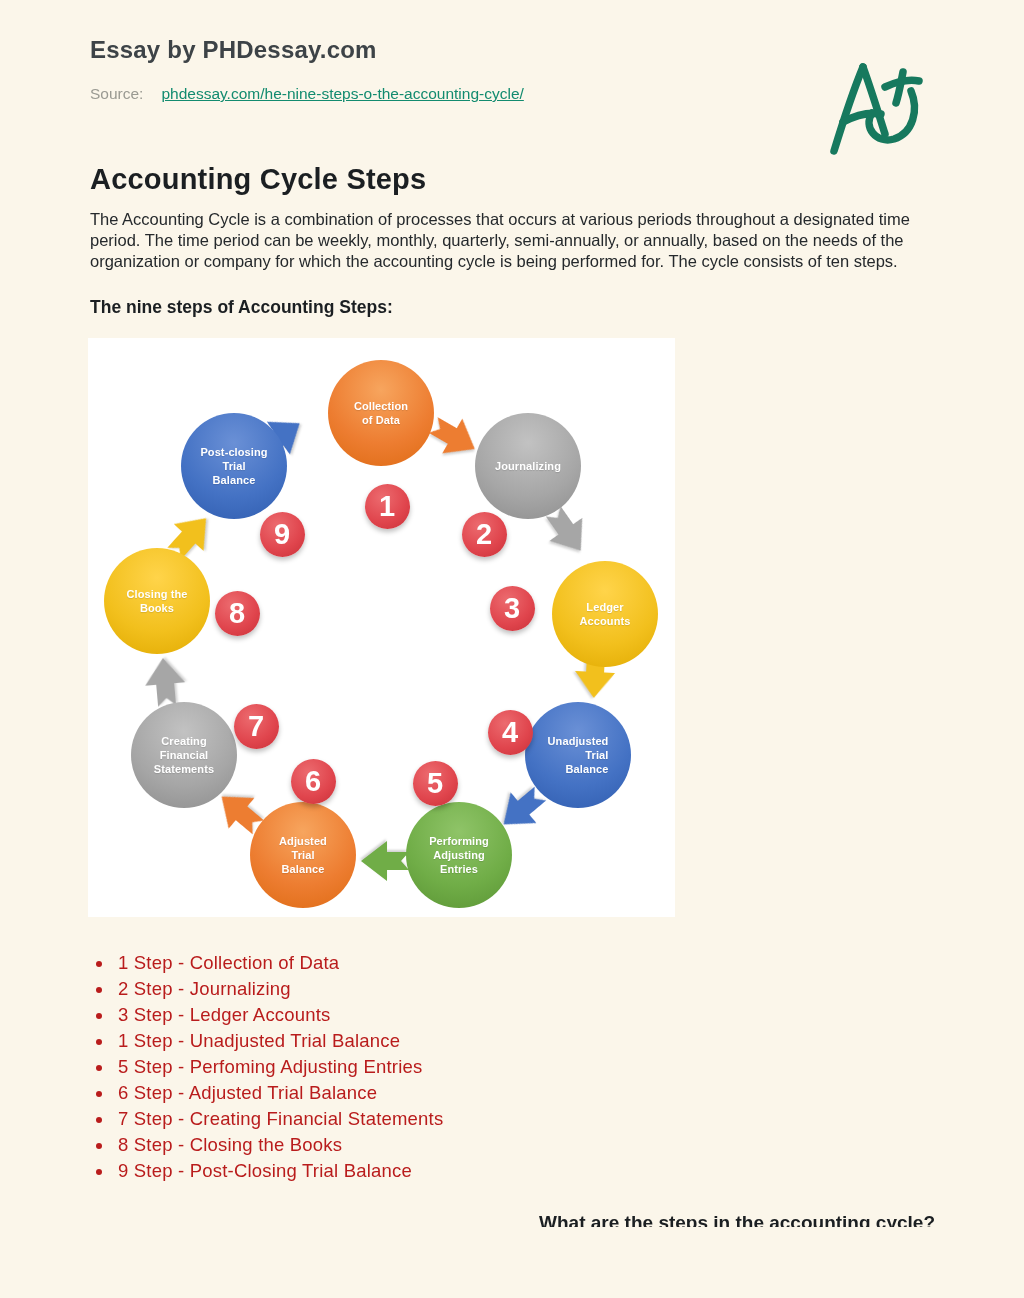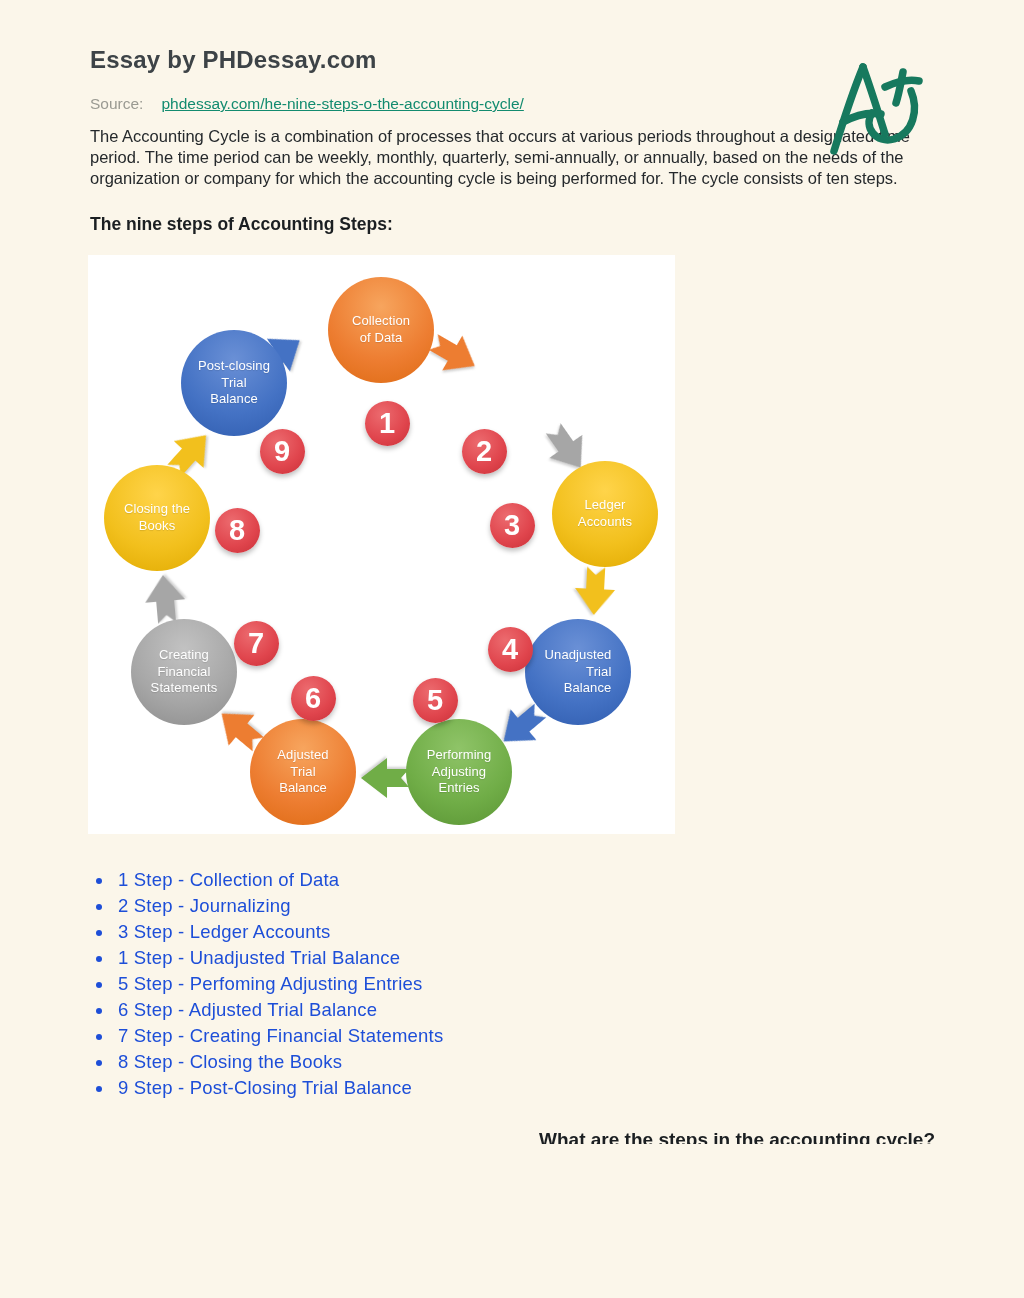--- a/index.html
+++ b/index.html
@@ -3,21 +3,21 @@
 <meta charset="utf-8">
 <style>
   * { margin: 0; padding: 0; box-sizing: border-box; }
   html, body {
     width: 1024px; height: 1298px;
     overflow: hidden;
     background: #FBF6EA;
     font-family: "Liberation Sans", sans-serif;
     color: #25292c;
   }
-  .page { position: relative; width: 1024px; height: 1298px; padding: 46px 0 0 90px; }
+  .page { position: relative; width: 1024px; height: 1298px; padding: 36px 0 0 90px; }
 
   
   .byline { font-size: 24px; font-weight: bold; color: #3d4347; letter-spacing: 0.2px; }
   .source-line { margin-top: 21px; font-size: 15.5px; color: #9a9a92; }
   .source-line a {
     color: #128B6F; text-decoration: underline; cursor: pointer;
     margin-left: 18px;
   }
   .logo { position: absolute; top: 55px; right: 100px; width: 100px; height: 106px; }
 
@@ -29,36 +29,36 @@
   
   .diagram {
     position: relative; margin-top: 20px; margin-left: -2px;
     width: 587px; height: 579px; background: #ffffff; overflow: hidden;
   }
   .circle {
     position: absolute; width: 106px; height: 106px; border-radius: 50%;
     display: flex; align-items: center; justify-content: center; text-align: center;
   }
   .circle-label {
-    color: #fff; font-size: 13px; font-weight: 400; line-height: 1.28;
+    color: #fff; font-size: 11px; font-weight: 700; line-height: 1.28;
     white-space: pre-line; letter-spacing: 0.1px;
     text-shadow: 0 1px 1px rgba(0,0,0,0.12);
   }
   .badge {
     position: absolute; width: 45px; height: 45px; border-radius: 50%;
     display: flex; align-items: center; justify-content: center;
     color: #fff; font-size: 29px; font-weight: 600;
     box-shadow: 0 3px 5px rgba(0,0,0,0.25);
   }
   .arrow { position: absolute; width: 48px; height: 40px; filter: drop-shadow(1px 2px 1px rgba(0,0,0,0.18)); }
 
   
   .steps-list { margin-top: 33px; margin-left: 24px; list-style: disc; }
   .steps-list li {
-    font-size: 18.5px; line-height: 26px; color: #1d4ed8; letter-spacing: 0.2px;
+    font-size: 18.5px; line-height: 26px; color: #b91c1c; letter-spacing: 0.2px;
     padding-left: 4px;
   }
 
   
   .clip-wrap { margin-top: 28px; width: 845px; height: 15px; overflow: hidden; }
   .bottom-question { text-align: right; font-size: 19px; font-weight: bold; color: #1b1f22; }
 </style>
 </head>
 <body>
 
@@ -73,20 +73,21 @@
         <path d="M39,12 C47,34 55,60 61,79"></path>
         <path d="M19,67 C32,60 45,57 57,59"></path>
         <path d="M79,17 C77,27 75,39 72,48"></path>
         <path d="M61,32 C72,27 85,24 95,26"></path>
         <path d="M87,36 C95,55 89,78 70,84 C52,89 39,72 48,58"></path>
       </svg>
     </div>
   </header>
 
   <main>
+    <h2 class="title">Accounting Cycle Steps</h2>
     <p class="intro">The Accounting Cycle is a combination of processes that occurs at various periods throughout a designated time period. The time period can be weekly, monthly, quarterly, semi-annually, or annually, based on the needs of the organization or company for which the accounting cycle is being performed for. The cycle consists of ten steps.</p>
     <h3 class="caption">The nine steps of Accounting Steps:</h3>
 
     <div class="diagram" id="diagram">
         <svg viewBox="0 0 48 40" class="arrow" style="left: 168px; top: 79px; transform: rotate(-35deg);">
           <polygon points="0,11 22,11 22,0 48,20 22,40 22,29 0,29 8,20" fill="#4472C4"></polygon>
         </svg>
         <svg viewBox="0 0 48 40" class="arrow" style="left: 342px; top: 79px; transform: rotate(30deg);">
           <polygon points="0,11 22,11 22,0 48,20 22,40 22,29 0,29 8,20" fill="#ED7D31"></polygon>
         </svg>
@@ -109,22 +110,25 @@
           <polygon points="0,11 22,11 22,0 48,20 22,40 22,29 0,29 8,20" fill="#A6A6A6"></polygon>
         </svg>
         <svg viewBox="0 0 48 40" class="arrow" style="left: 78px; top: 178px; transform: rotate(-48deg);">
           <polygon points="0,11 22,11 22,0 48,20 22,40 22,29 0,29 8,20" fill="#F2C01D"></polygon>
         </svg>
         <div class="circle" style="left: 240px; top: 22px; background: radial-gradient(circle at 50% 28%, rgb(247, 165, 94) 0%, rgb(237, 125, 49) 58%, rgb(221, 106, 18) 100%);">
           <span class="circle-label">Collection
 of Data</span>
         </div>
         <div class="badge" style="left: 276.5px; top: 145.5px; background: radial-gradient(circle at 38% 30%, rgb(236, 107, 111) 0%, rgb(224, 69, 77) 58%, rgb(201, 48, 56) 100%);">1</div>
+        <div class="circle" style="left: 387px; top: 75px; background: radial-gradient(circle at 50% 28%, rgb(194, 194, 194) 0%, rgb(166, 166, 166) 58%, rgb(140, 140, 140) 100%);">
+          <span class="circle-label">Journalizing</span>
+        </div>
         <div class="badge" style="left: 373.5px; top: 173.5px; background: radial-gradient(circle at 38% 30%, rgb(236, 107, 111) 0%, rgb(224, 69, 77) 58%, rgb(201, 48, 56) 100%);">2</div>
-        <div class="circle" style="left: 464px; top: 206px; background: radial-gradient(circle at 50% 28%, rgb(255, 212, 74) 0%, rgb(242, 192, 29) 58%, rgb(224, 169, 0) 100%); text-align: center;">
+        <div class="circle" style="left: 464px; top: 223px; background: radial-gradient(circle at 50% 28%, rgb(255, 212, 74) 0%, rgb(242, 192, 29) 58%, rgb(224, 169, 0) 100%); text-align: center;">
           <span class="circle-label">Ledger
 Accounts</span>
         </div>
         <div class="badge" style="left: 401.5px; top: 247.5px; background: radial-gradient(circle at 38% 30%, rgb(236, 107, 111) 0%, rgb(224, 69, 77) 58%, rgb(201, 48, 56) 100%);">3</div>
         <div class="circle" style="left: 437px; top: 364px; background: radial-gradient(circle at 50% 28%, rgb(106, 144, 214) 0%, rgb(68, 114, 196) 58%, rgb(47, 92, 174) 100%); text-align: right;">
           <span class="circle-label">Unadjusted
 Trial
 Balance</span>
         </div>
         <div class="badge" style="left: 399.5px; top: 371.5px; background: radial-gradient(circle at 38% 30%, rgb(236, 107, 111) 0%, rgb(224, 69, 77) 58%, rgb(201, 48, 56) 100%);">4</div>

